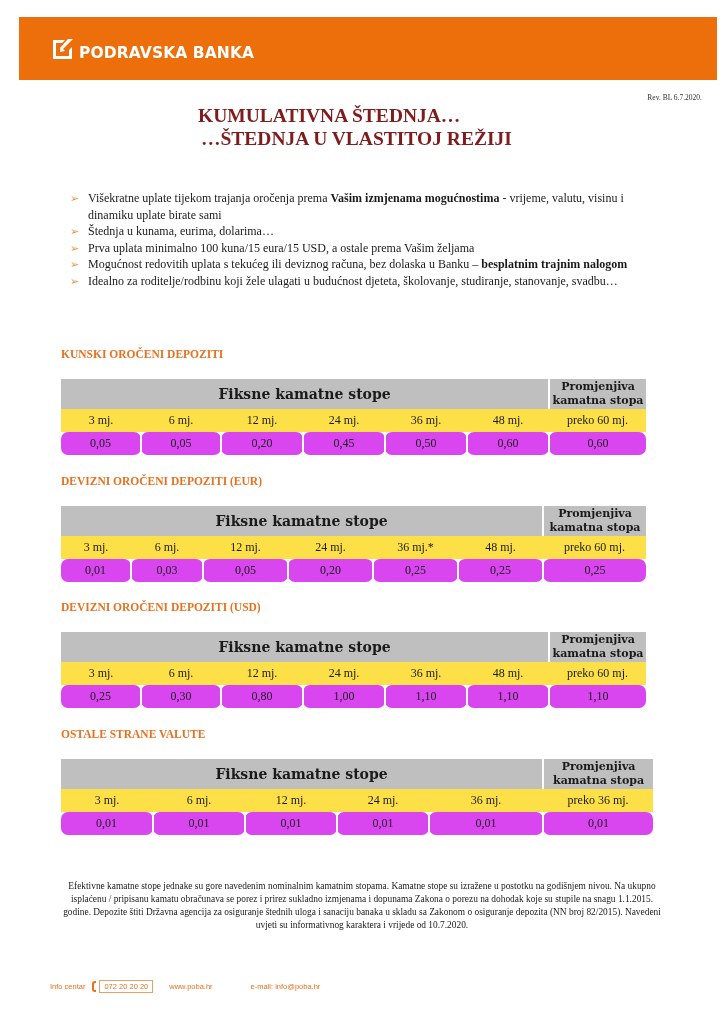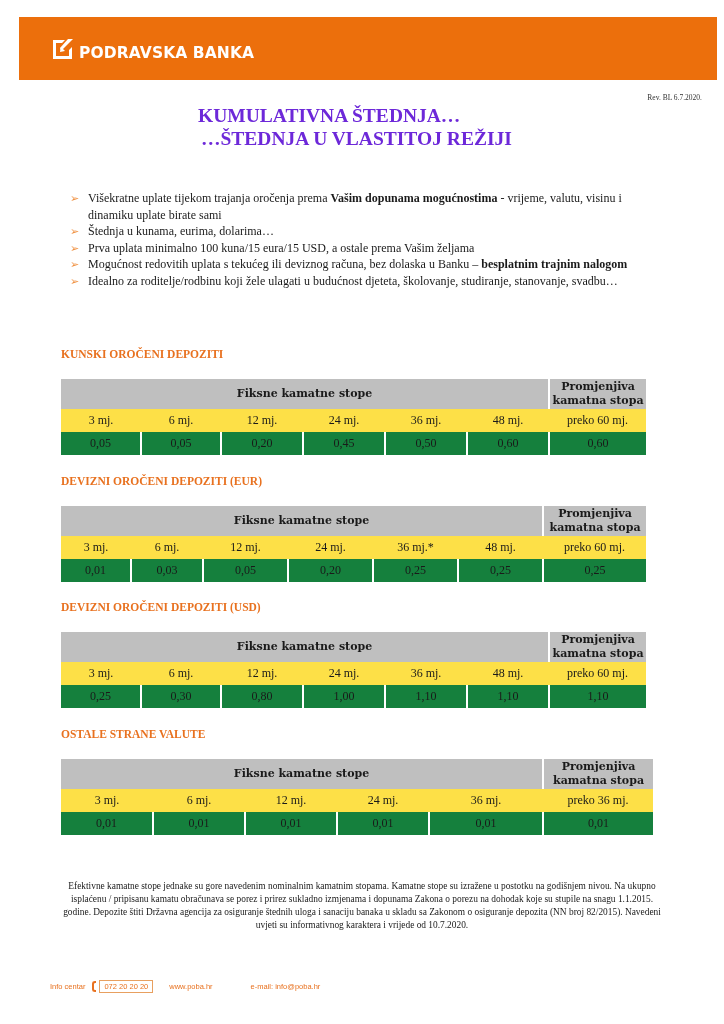--- a/index.html
+++ b/index.html
@@ -16,21 +16,21 @@
     color: #ffffff; font-family: "DejaVu Sans", "Liberation Sans", sans-serif;
     font-weight: bold; font-size: 15.5px; letter-spacing: 0.1px; margin-top: 8px;
   }
 
   .revision {
     position: absolute; right: 22px; top: 93px; font-size: 7.5px; color: #333;
     font-family: "Liberation Serif", serif;
   }
 
   .title {
-    position: absolute; left: 198px; top: 104px; color: #6d28d9;
+    position: absolute; left: 198px; top: 104px; color: #7f1d1d;
     font-family: "Liberation Serif", serif; font-weight: bold; font-size: 19.5px; line-height: 23px;
   }
   .title div:nth-child(2) { padding-left: 3px; font-family: Liberation Serif, serif; }
 
   .bullets { position: absolute; left: 70px; top: 190px; width: 560px; list-style: none; }
   .bullets li {
     position: relative; padding-left: 18px; font-size: 12px; line-height: 16.5px;
     font-family: "Liberation Serif", serif;
   }
   .bullets li .arrow {
@@ -46,25 +46,25 @@
 
   table.rates {
     position: absolute; left: 61px; border-collapse: collapse; table-layout: fixed;
     font-family: "Liberation Serif", serif; font-size: 12px; text-align: center;
   }
   table.rates td, table.rates th { padding: 0; }
   table.rates tr.head th {
     background: #bfbfbf; font-weight: bold; height: 30px; font-size: 11px; line-height: 14px;
     font-family: "DejaVu Serif", serif;
   }
-  table.rates tr.head th.fixed { font-size: 11px; }
+  table.rates tr.head th.fixed { font-size: 14px; }
   table.rates tr.head th.var { border-left: 2px solid #ffffff; }
   table.rates tr.terms td { height: 23px; background: #fde047; }
   table.rates tr.vals td {
-    background: #15803d; height: 23px; border-left: 2px solid #ffffff;
+    background: #d946ef; height: 23px; border-left: 2px solid #ffffff; border-radius: 7px;
   }
   table.rates tr.vals td:first-child { border-left: none; }
 
   .footnote {
     position: absolute; left: 62px; top: 880px; width: 600px; text-align: center;
     font-family: "Liberation Serif", serif; font-size: 9.4px; line-height: 13px; color: #1a1a1a;
   }
 
   .footer {
     position: absolute; left: 50px; top: 980px; display: flex; align-items: center;
@@ -95,21 +95,21 @@
 <div class="revision">Rev. BL 6.7.2020.</div>
 
 <div class="title">
   <div>KUMULATIVNA ŠTEDNJA…</div>
   <div>…ŠTEDNJA U VLASTITOJ REŽIJI</div>
 </div>
 
 <ul class="bullets">
   <li>
     <span class="arrow">➢</span>
-    <span>Višekratne uplate tijekom trajanja oročenja prema </span><b>Vašim dopunama mogućnostima</b><span> - vrijeme, valutu, visinu i dinamiku uplate birate sami</span>
+    <span>Višekratne uplate tijekom trajanja oročenja prema </span><b>Vašim izmjenama mogućnostima</b><span> - vrijeme, valutu, visinu i dinamiku uplate birate sami</span>
   </li>
   <li>
     <span class="arrow">➢</span>
     <span>Štednja u kunama, eurima, dolarima…</span>
   </li>
   <li>
     <span class="arrow">➢</span>
     <span>Prva uplata minimalno 100 kuna/15 eura/15 USD, a ostale prema Vašim željama</span>
   </li>
   <li>

